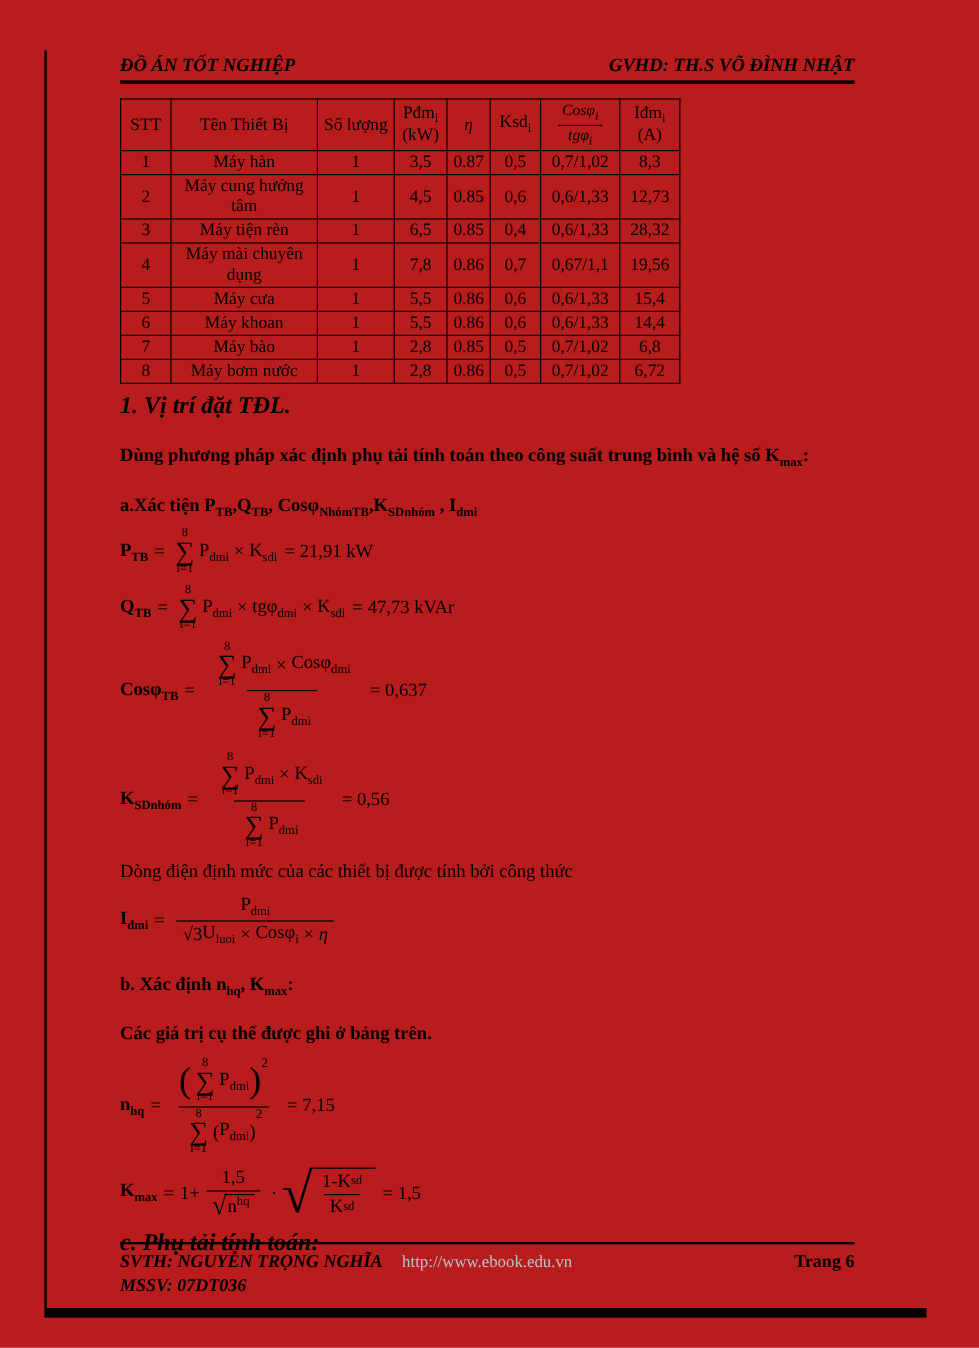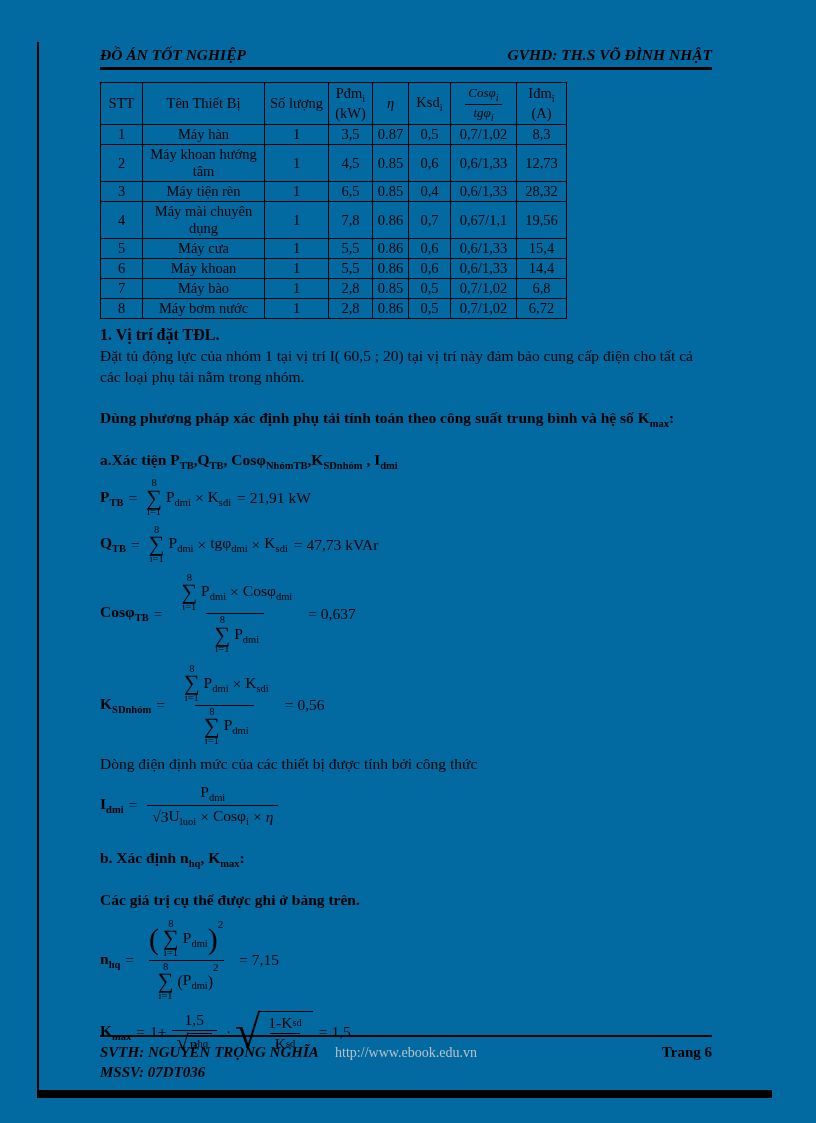--- a/index.html
+++ b/index.html
@@ -5,36 +5,36 @@
   * { box-sizing: border-box; }
   html, body { margin: 0; padding: 0; }
   body {
     width: 816px; height: 1123px;
     background: #ffffff;
     font-family: "Liberation Serif", serif;
     color: #000;
     position: relative;
     overflow: hidden;
   }
-  .page { position: absolute; inset: 0; background: #0369a1; }
+  .page { position: absolute; inset: 0; background: #b91c1c; }
   .scan-left { position: absolute; left: 37px; top: 42px; width: 2px; height: 1056px; background: #000; }
   .scan-bottom { position: absolute; left: 38px; top: 1090px; width: 734px; height: 8px; background: #000; }
   .content { position: absolute; left: 100px; top: 46px; width: 612px; }
   .header-row { display: flex; justify-content: space-between; align-items: baseline; font-weight: bold; font-style: italic; font-size: 15.5px; }
   .rule { border: none; border-top: 3px solid #000; margin: 3px 0 0 0; height: 0; }
   .rule.thin { border-top: 2.5px solid #000; }
 
   table.equip { border-collapse: collapse; margin-top: 12px; font-size: 14.5px; }
   table.equip th, table.equip td { border: 1px solid #000; padding: 1px 4px; text-align: center; vertical-align: middle; font-weight: normal; }
   table.equip td.name { text-align: center; }
   .hfrac { display: inline-flex; flex-direction: column; align-items: center; font-size: 13px; line-height: 1.15; }
   .hfrac .hnum { padding: 0 3px 1px; border-bottom: 1px solid #000; font-style: italic; }
   .hfrac .hden { padding: 1px 3px 0; font-style: italic; }
 
-  .h-bold { font-weight: bold; margin: 7px 0 2px; font-size: 16px; }
+  .h-bold { font-weight: bold; margin: 7px 0 2px; font-size: 20px; font-style: italic; }
   .para { margin: 2px 0; font-size: 15.5px; line-height: 1.35; }
   .para.bold { font-weight: bold; margin-top: 20px; }
 
   .fline { display: flex; align-items: center; margin: 7px 0; font-size: 15.5px; }
   .flab { font-weight: bold; }
   .eq { margin: 0 5px; }
   .op { margin: 0 4px; }
   .res { margin-left: 6px; }
   sub { font-size: 10.5px; line-height: 1; }
   .sum { display: inline-flex; flex-direction: column; align-items: center; line-height: 1; margin: 0 4px; }
@@ -42,21 +42,21 @@
   .ssym { font-size: 22px; line-height: 0.85; }
   .frac { display: inline-flex; flex-direction: column; align-items: center; margin: 0 5px; }
   .fnum, .fden { display: flex; align-items: center; justify-content: center; padding: 1px 5px; }
   .fden { border-top: 1.3px solid #000; }
   .bigp { font-size: 30px; line-height: 1; }
   .paren { font-size: 16px; }
   .psup { font-size: 11px; align-self: flex-start; line-height: 1; }
   .sqrt { display: inline-flex; align-items: center; }
   .rsign { font-size: 22px; line-height: 1; margin-right: -2px; }
   .rsign.bigr { font-size: 46px; }
-  .rbody { border-top: 1.3px solid #000; padding: 1px 4px 0 3px; display: inline-flex; align-items: center; }
+  .rbody { border-top: 1.3px solid #000; padding: 1px 4px 0 3px; display: inline-flex; align-items: flex-start; }
   .ital { font-style: italic; }
 
   .footer { position: absolute; left: 100px; top: 1032px; width: 612px; }
   .frow { display: flex; align-items: baseline; margin-top: 7px; font-size: 15px; }
   .frow .fl { flex: 1; font-weight: bold; font-style: italic; }
   .frow .fw { flex: 0 0 auto; color: #b9c2cb; font-size: 14px; }
   .frow .fr { flex: 1; text-align: right; font-weight: bold; }
   .frow2 { margin-top: 3px; font-weight: bold; font-style: italic; font-size: 15px; }
 </style>
 </head>
@@ -116,21 +116,21 @@
           <td class="name">Máy hàn</td>
           <td>1</td>
           <td>3,5</td>
           <td>0.87</td>
           <td>0,5</td>
           <td>0,7/1,02</td>
           <td>8,3</td>
         </tr>
         <tr>
           <td>2</td>
-          <td class="name">Máy khoan hướng tâm</td>
+          <td class="name">Máy cung hướng tâm</td>
           <td>1</td>
           <td>4,5</td>
           <td>0.85</td>
           <td>0,6</td>
           <td>0,6/1,33</td>
           <td>12,73</td>
         </tr>
         <tr>
           <td>3</td>
           <td class="name">Máy tiện rèn</td>
@@ -188,21 +188,20 @@
           <td>2,8</td>
           <td>0.86</td>
           <td>0,5</td>
           <td>0,7/1,02</td>
           <td>6,72</td>
         </tr>
       </tbody>
     </table>
 
     <div class="h-bold">1. Vị trí đặt TĐL.</div>
-    <div class="para">Đặt tủ động lực của nhóm 1 tại vị trí I( 60,5 ; 20) tại vị trí này đảm bảo cung cấp điện cho tất cả các loại phụ tải nằm trong nhóm.</div>
 
     <div class="para bold">
       <span>Dùng phương pháp xác định phụ tải tính toán theo công suất trung bình và hệ số K</span><sub>max</sub><span>:</span>
     </div>
     <div class="para bold">
       <span>a.Xác tiện P</span><sub>TB</sub><span>,Q</span><sub>TB</sub><span>, Cosφ</span><sub>NhómTB</sub><span>,K</span><sub>SDnhóm</sub><span> , I</span><sub>dmi</sub>
     </div>
 
     <div class="fline">
       <span class="flab"><span>P</span><sub>TB</sub></span>
@@ -369,20 +368,21 @@
             <span class="fden">
                 <span>K</span>
                 <sub>sd</sub>
               </span>
           </span>
         </span>
       </span>
       <span class="res">= 1,5</span>
     </div>
 
+    <div class="h-bold">c. Phụ tải tính toán:</div>
   </div>
 
   <div class="footer">
     <div class="rule thin"></div>
     <div class="frow">
       <span class="fl">SVTH: NGUYỄN TRỌNG NGHĨA</span>
       <span class="fw">http://www.ebook.edu.vn</span>
       <span class="fr">Trang 6</span>
     </div>
     <div class="frow2">

